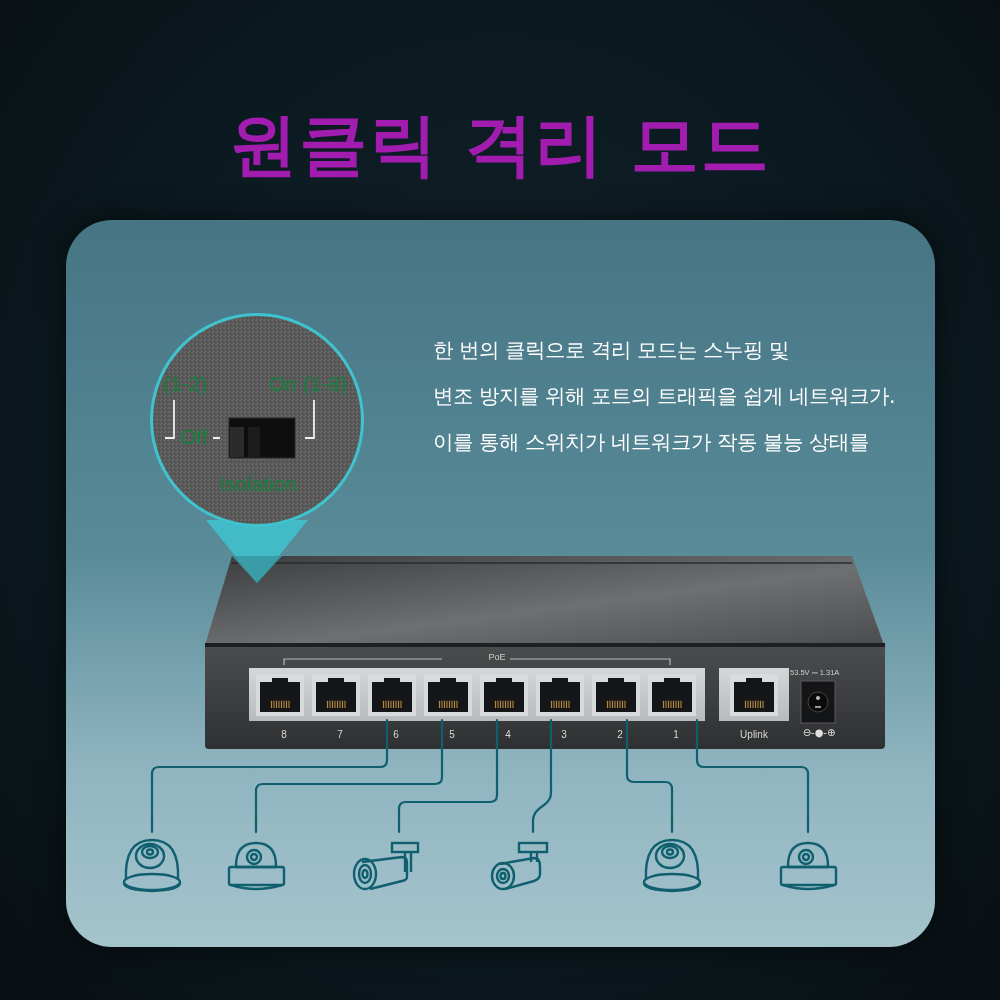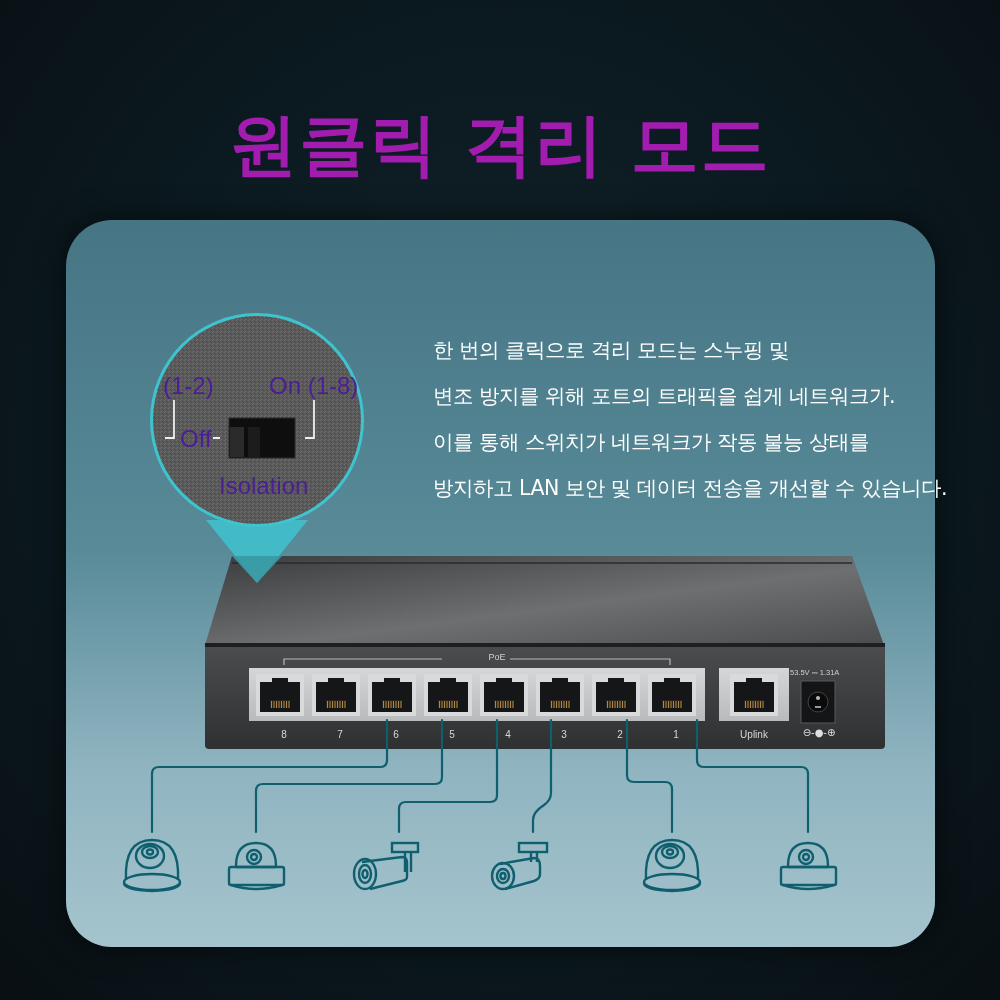--- a/index.html
+++ b/index.html
@@ -8,21 +8,21 @@
     font-family:"DejaVu Sans","Liberation Sans",sans-serif;}
   .title{position:absolute;left:0;right:0;top:100px;text-align:center;color:#a21caf;
     font-size:68px;font-weight:bold;letter-spacing:2px;line-height:90px;}
   .panel{position:absolute;left:66px;top:220px;width:869px;height:727px;border-radius:46px;
     background:linear-gradient(180deg,#467584 0%,#588a98 45%,#8fb4c0 75%,#a5c4cd 100%);
     box-shadow:0 0 30px rgba(0,0,0,0.6);overflow:hidden;}
   .desc{position:absolute;left:396px;top:327px;color:#fff;font-size:20.5px;line-height:46px;
     letter-spacing:-0.5px;white-space:nowrap;margin-left:37px;}
   .desc div{height:46px;}
   .layer{position:absolute;left:0;top:0;width:1000px;height:1000px;}
-  .mag-text{position:absolute;color:#4c1d95;font-family:"Liberation Sans",sans-serif;font-size:24px;}
+  .mag-text{position:absolute;color:#15803d;font-family:"Liberation Sans",sans-serif;font-size:21px;}
 </style>
 </head>
 <body>
 
 <div class="title">원클릭 격리 모드</div>
 
 <div class="panel"></div>
 
 <svg class="layer" width="1000" height="1000" viewBox="0 0 1000 1000">
   <defs>
@@ -198,14 +198,13 @@
   <span style="width:56px;text-align:center;">1</span>
 </div>
 <div style="position:absolute;left:730px;top:729px;width:48px;text-align:center;color:#d8d8d8;font-size:10px;font-family:Liberation Sans, sans-serif;">Uplink</div>
 <div style="position:absolute;left:790px;top:668px;color:#cfcfcf;font-size:7.5px;font-family:'Liberation Sans',sans-serif;white-space:nowrap;">53.5V ⎓ 1.31A</div>
 <div style="position:absolute;left:801px;top:727px;width:36px;text-align:center;color:#e0e0e0;font-size:10px;font-family:'DejaVu Sans',sans-serif;white-space:nowrap;">⊖-●-⊕</div>
 
 <div class="desc">
   <div>한 번의 클릭으로 격리 모드는 스누핑 및</div>
   <div>변조 방지를 위해 포트의 트래픽을 쉽게 네트워크가.</div>
   <div>이를 통해 스위치가 네트워크가 작동 불능 상태를</div>
-  <div>방지하고 LAN 보안 및 데이터 전송을 개선할 수 있습니다.</div>
 </div>
 
 </body></html>

